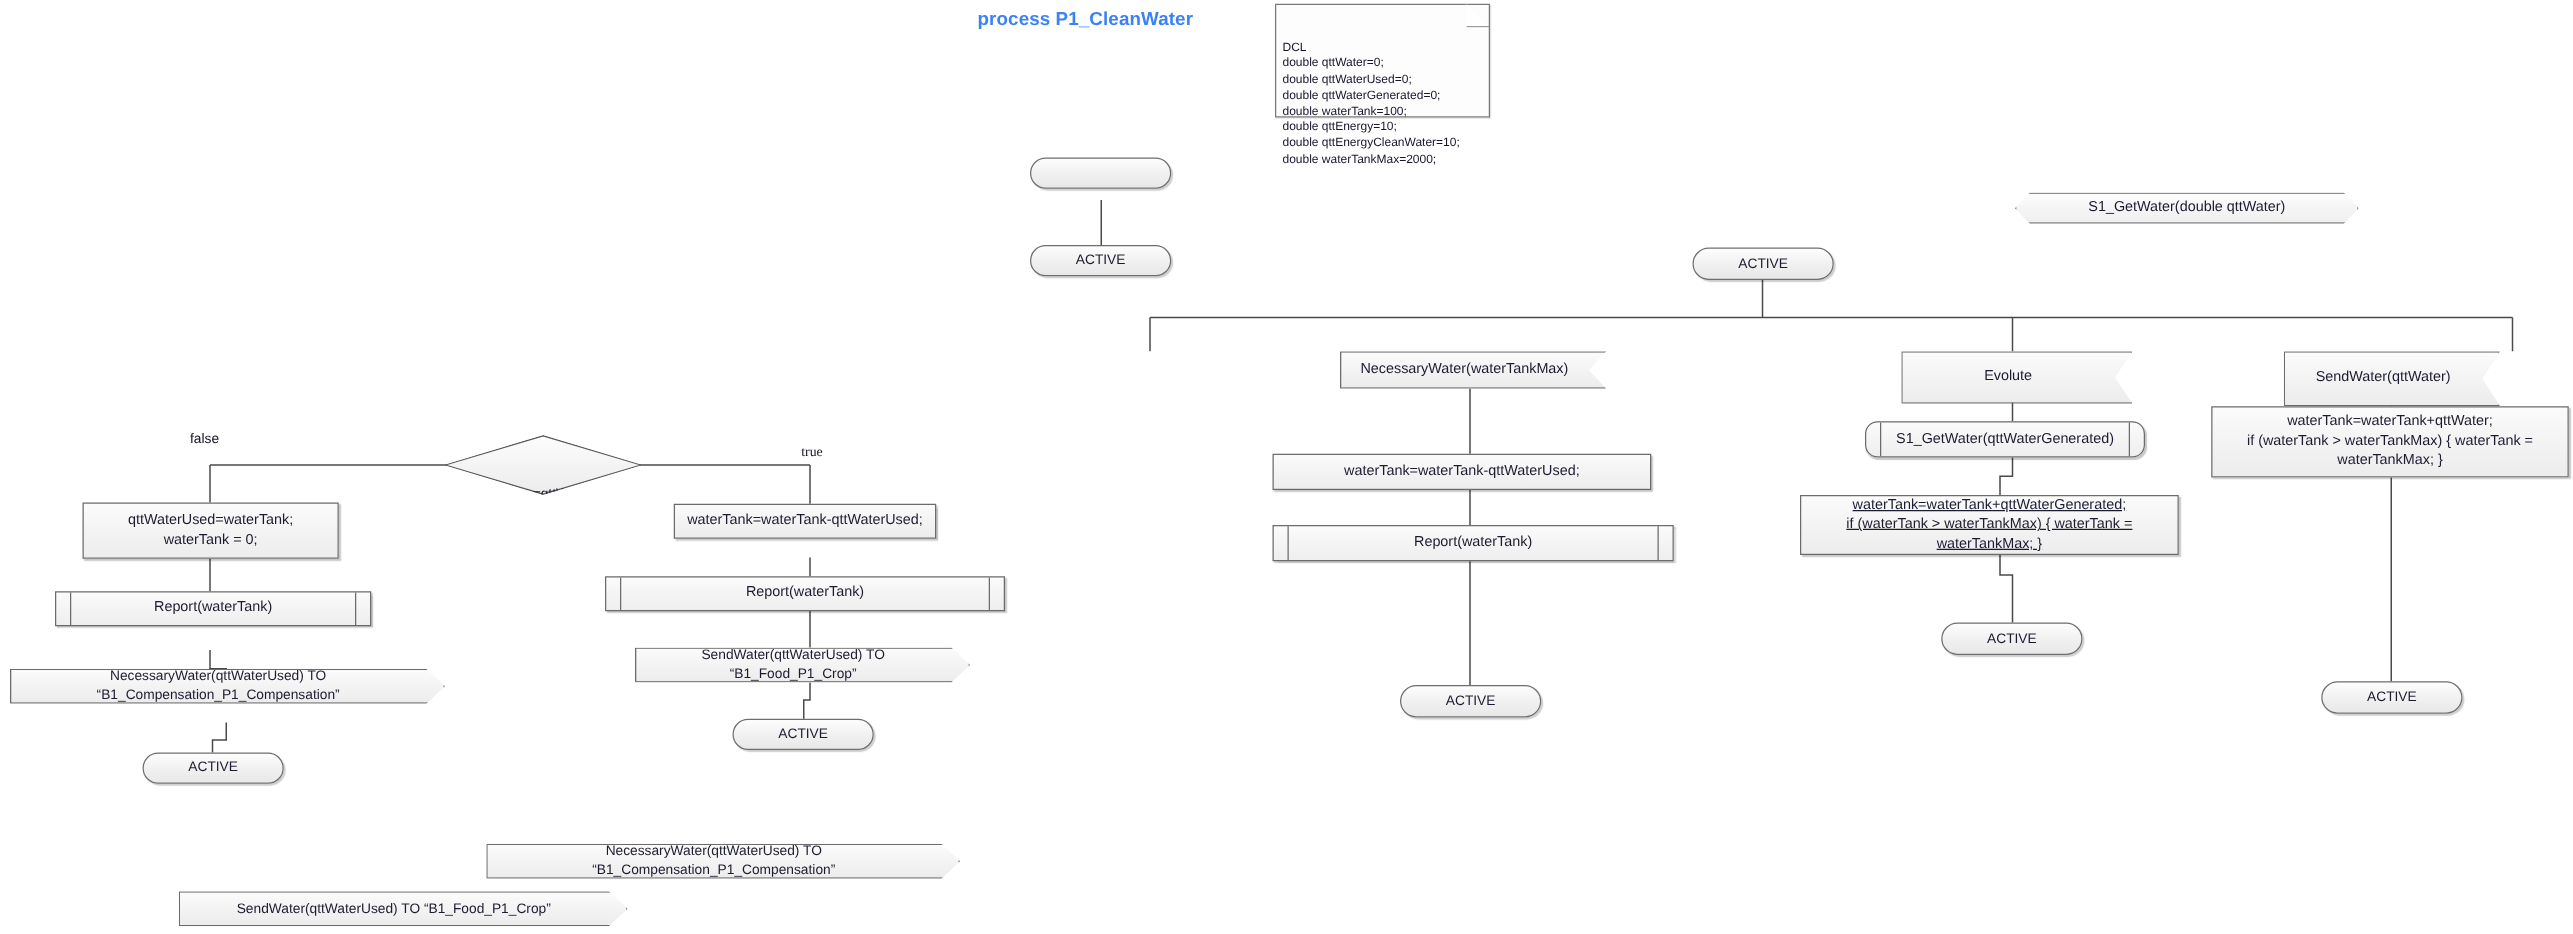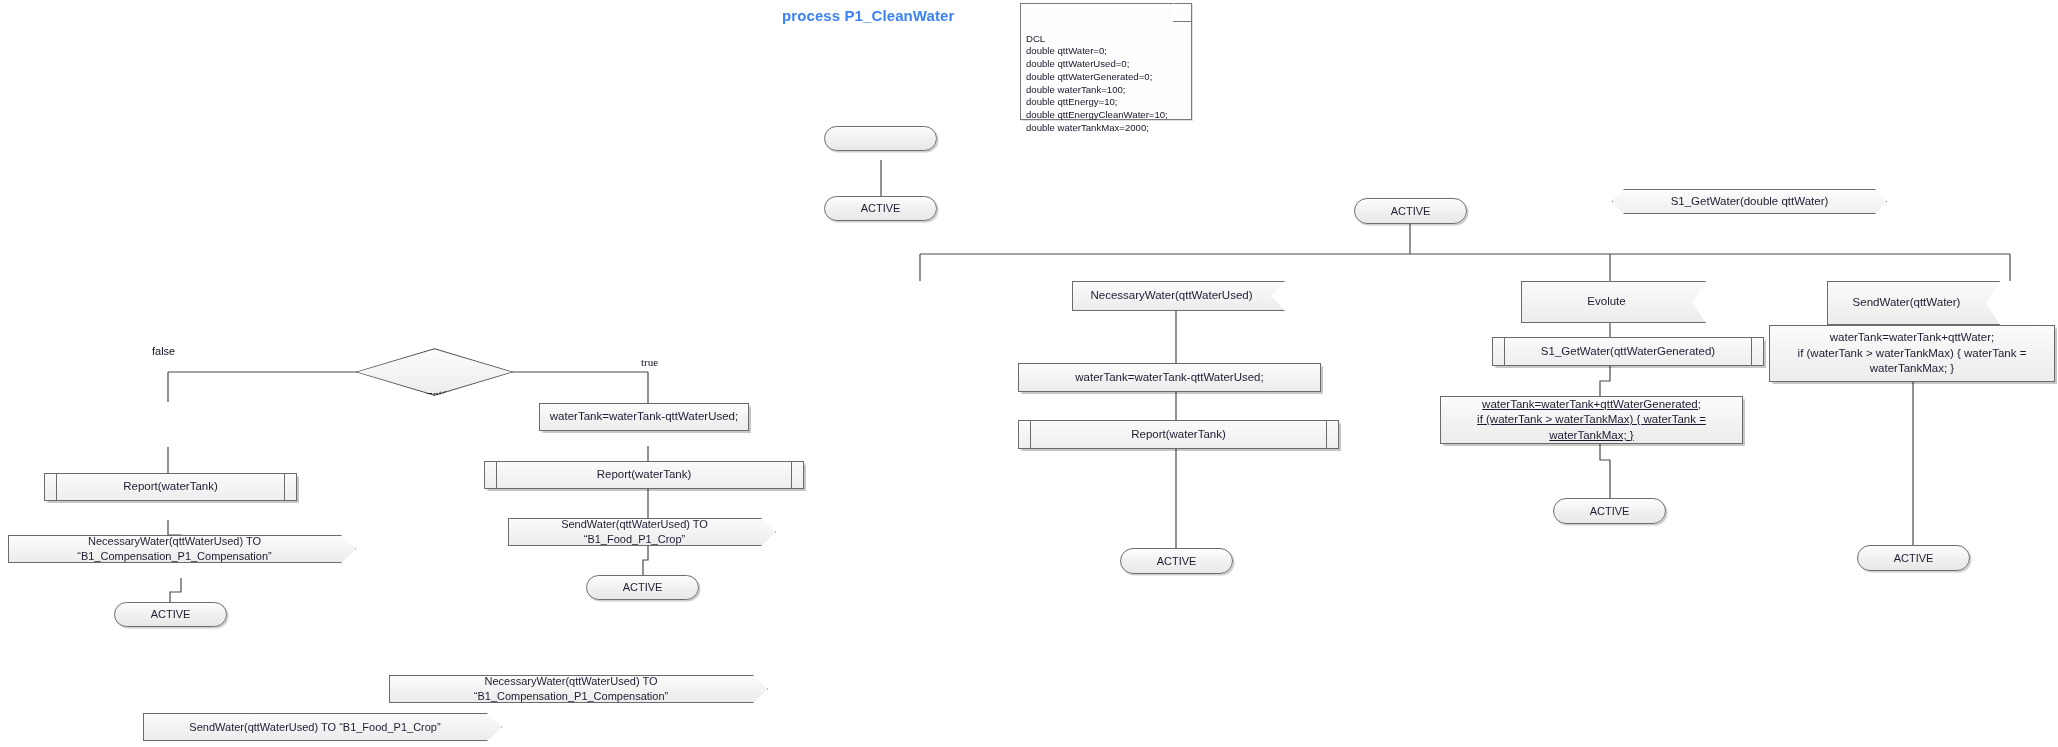--- a/index.html
+++ b/index.html
@@ -177,53 +177,57 @@
       <path d="M1610,366 L1610,381 L1600,381 L1600,396"></path>
       <path d="M1600,444 L1600,460 L1610,460 L1610,498"></path>
 
       <path d="M1913,311 L1913,325"></path>
       <path d="M1913,382 L1913,545"></path>
     </g>
   </svg>
 
   <div class="diagram-title" style="left:782px;top:7px;">process P1_CleanWater</div>
 
-  <div class="dcl-note" style="left:1020px;top:3px;width:172px;height:117px;">
+  <div class="dcl-note" style="left:1020px;top:3px;width:172px;height:91px;">
     <span class="fold"></span>
     <span>DCL
 double qttWater=0;
 double qttWaterUsed=0;
 double qttWaterGenerated=0;
 double waterTank=100;
 double qttEnergy=10;
 double qttEnergyCleanWater=10;
 double waterTankMax=2000;</span>
   </div>
 
-  <div class="node signal-decl" style="left:1612px;top:154px;width:275px;height:25px;margin-top:35px;">
+  <div class="node signal-decl" style="left:1612px;top:154px;width:275px;height:25px;">
     <span>S1_GetWater(double qttWater)</span>
   </div>
 
   <div class="node state" style="left:824px;top:126px;width:113px;height:25px;">
     <span></span>
   </div>
   <div class="node state" style="left:824px;top:196px;width:113px;height:25px;">
     <span>ACTIVE</span>
   </div>
 
   <div class="branch-label" style="left:152px;top:345px;">false</div>
   <div class="branch-label" style="left:641px;top:356px;font-family:Liberation Serif, serif;">true</div>
 
   <div class="node decision" style="left:355px;top:348px;width:159px;height:48px;">
     <svg class="dshape" viewBox="0 0 159 48" preserveAspectRatio="none">
       <polygon points="79.5,0.6 158.4,24 79.5,47.4 0.6,24" fill="none" stroke="#5d5d5d" stroke-width="1.1"></polygon>
     </svg>
     <span style="position:relative;z-index:2;margin-top:46px;">waterTank&gt;=qttWaterUsed</span>
   </div>
 
+  <div class="node task" style="left:66px;top:402px;width:205px;height:45px;">
+    <span>qttWaterUsed=waterTank;
+waterTank = 0;</span>
+  </div>
   <div class="node proc" style="left:44px;top:473px;width:253px;height:28px;">
     <span>Report(waterTank)</span>
   </div>
   <div class="node output-sig" style="left:8px;top:535px;width:348px;height:28px;font-size:11px;">
     <span>NecessaryWater(qttWaterUsed) TO “B1_Compensation_P1_Compensation”</span>
   </div>
   <div class="node state" style="left:114px;top:602px;width:113px;height:25px;">
     <span>ACTIVE</span>
   </div>
 
@@ -245,36 +249,36 @@
   </div>
   <div class="node output-sig" style="left:143px;top:713px;width:359px;height:28px;font-size:11px;">
     <span>SendWater(qttWaterUsed) TO “B1_Food_P1_Crop”</span>
   </div>
 
   <div class="node state" style="left:1354px;top:198px;width:113px;height:26px;">
     <span>ACTIVE</span>
   </div>
 
   <div class="node input-sig" style="left:1072px;top:281px;width:213px;height:30px;">
-    <span>NecessaryWater(qttWaterUsed)</span>
+    <span>NecessaryWater(waterTankMax)</span>
   </div>
   <div class="node task" style="left:1018px;top:363px;width:303px;height:29px;">
     <span>waterTank=waterTank-qttWaterUsed;</span>
   </div>
   <div class="node proc" style="left:1018px;top:420px;width:321px;height:29px;">
     <span>Report(waterTank)</span>
   </div>
   <div class="node state" style="left:1120px;top:548px;width:113px;height:26px;">
     <span>ACTIVE</span>
   </div>
 
   <div class="node input-sig" style="left:1521px;top:281px;width:185px;height:42px;">
     <span>Evolute</span>
   </div>
-  <div class="node proc" style="left:1492px;top:337px;width:272px;height:29px;">
+  <div class="node proc" style="left:1492px;top:337px;width:224px;height:29px;border-radius:10px;">
     <span>S1_GetWater(qttWaterGenerated)</span>
   </div>
   <div class="node task" style="left:1440px;top:396px;width:303px;height:48px;text-decoration:underline;">
     <span>waterTank=waterTank+qttWaterGenerated;
 if (waterTank &gt; waterTankMax) { waterTank = waterTankMax; }</span>
   </div>
   <div class="node state" style="left:1553px;top:498px;width:113px;height:26px;">
     <span>ACTIVE</span>
   </div>
 

